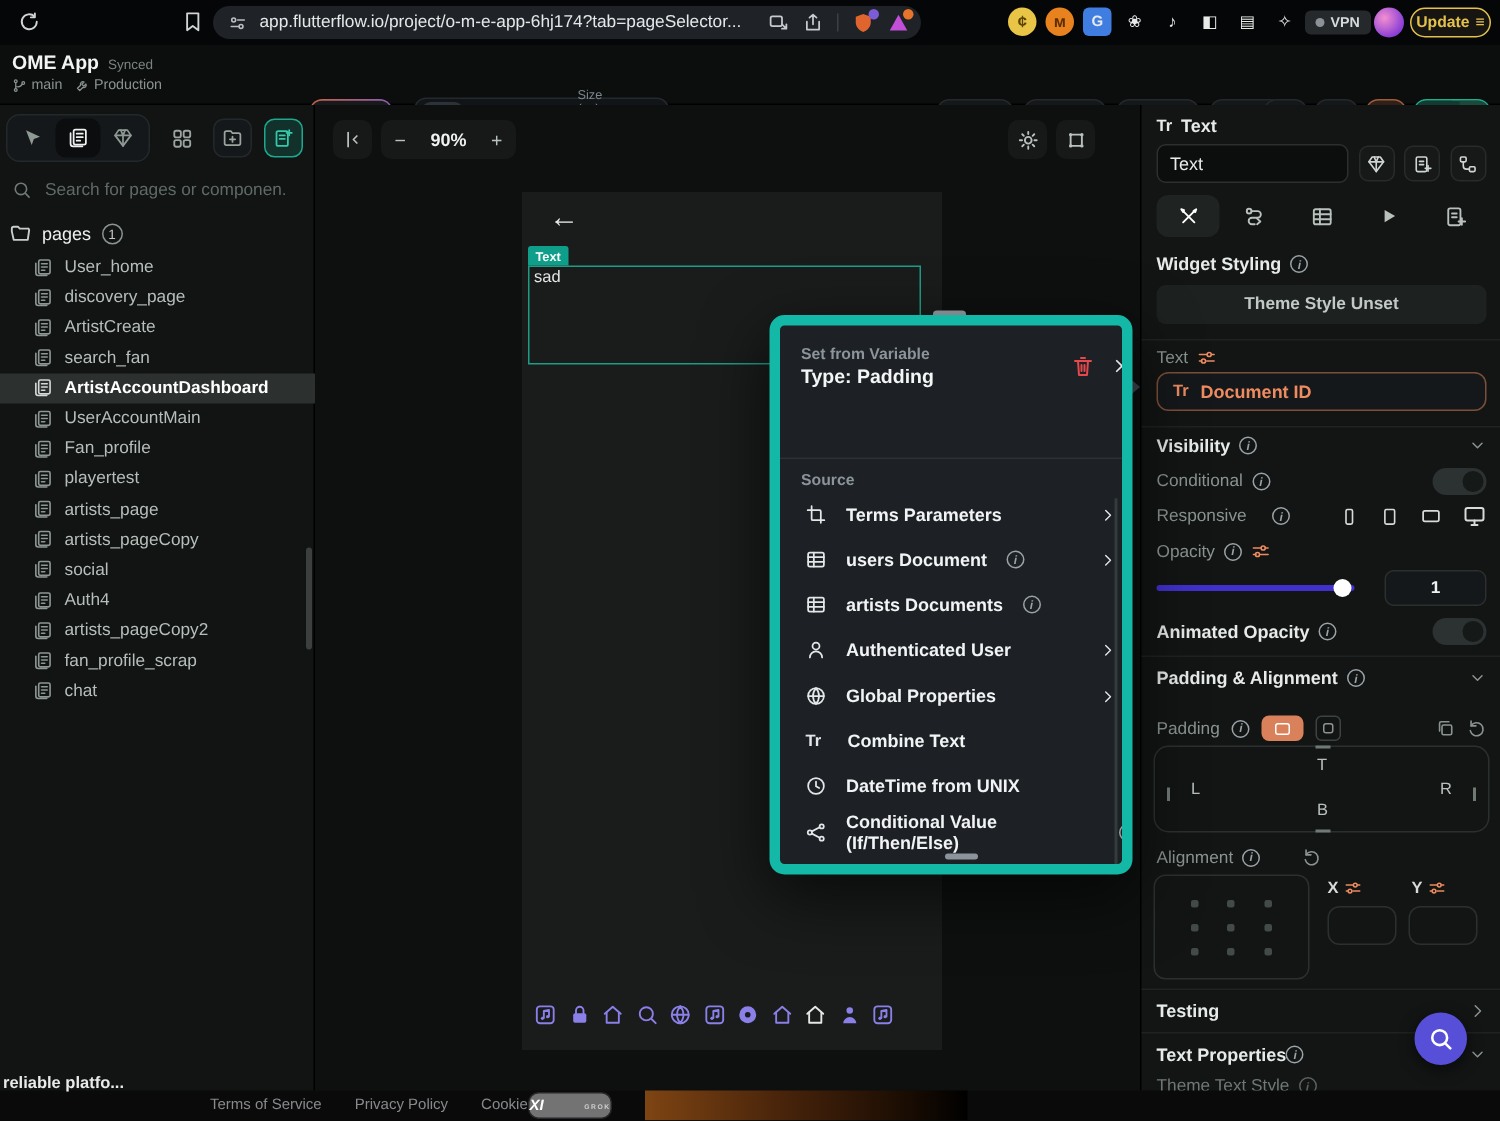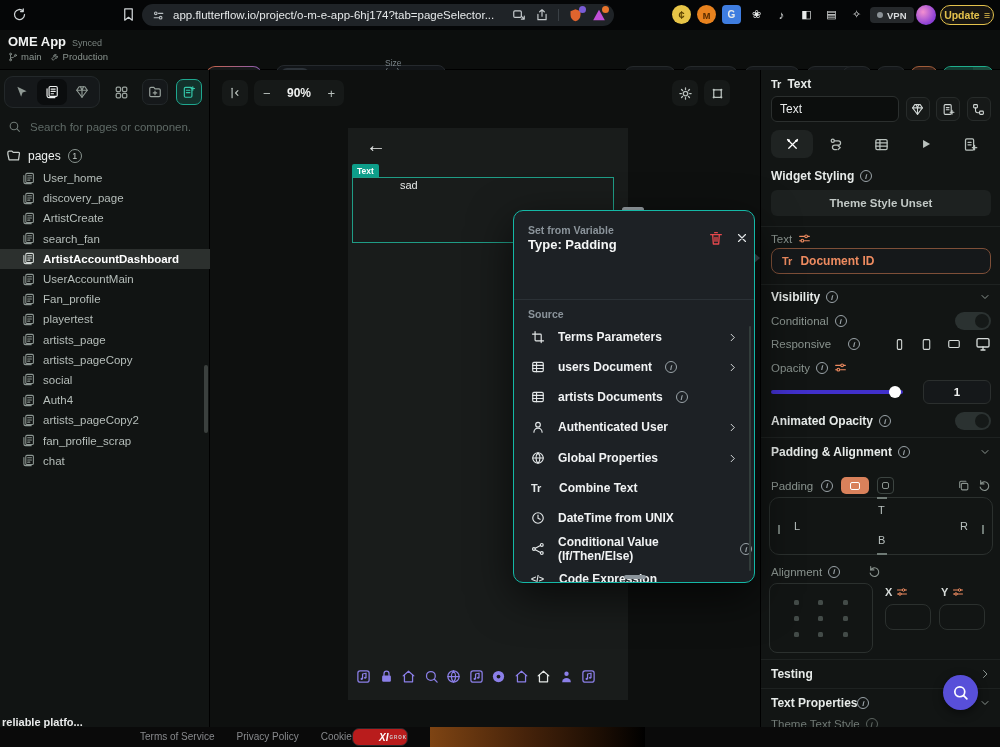--- a/index.html
+++ b/index.html
@@ -77,26 +77,26 @@
   
   .canvas { position:absolute; left:210px; top:70px; width:550px; height:657px; background:#0e100f; }
   .cv-btn { position:absolute; top:10px; width:26px; height:26px; background:#161918; border-radius:7px; display:flex; align-items:center; justify-content:center; color:#b9c1bd; }
   .zoom-group { position:absolute; left:44px; top:10px; width:90px; height:26px; background:#161918; border-radius:7px; display:flex; align-items:center; justify-content:space-between; padding:0 9px; }
   .zoom-sign { color:#b9c1bd; font-size:13px; }
   .zoom-value { color:#f0f2f1; font-size:12px; font-weight:bold; }
   .phone { position:absolute; left:138px; top:58px; width:280px; height:572px; background:#191c1b; }
   .back-arrow { position:absolute; left:18px; top:6px; font-size:20px; color:#e8eaea; }
   .sel-badge { position:absolute; left:4px; top:36px; height:13px; padding:0 5px; background:#0e9e8a; border-radius:2px 2px 0 0; color:#fff; font-size:8.5px; font-weight:bold; display:flex; align-items:center; }
   .sel-rect { position:absolute; left:4px; top:49px; width:262px; height:66px; border:1px solid #1f9c86; }
-  .sel-text { position:absolute; left:3px; top:1px; font-size:11px; color:#e4e7e6;margin-left:44px; }
+  .sel-text { position:absolute; left:3px; top:1px; font-size:11px; color:#e4e7e6; }
   .phone-nav { position:absolute; left:8px; bottom:16px; display:flex; align-items:center; gap:7.5px; color:#8b7fe8; }
   .handle-pill { position:absolute; left:412px; top:137px; width:22px; height:5px; border-radius:3px; background:#99a1a6; }
 
   
-  .popup { position:absolute; left:513px; top:210px; width:242px; height:373px; background:#1d2125; border:1px solid #14b8a6; border-radius:10px; box-shadow:0 14px 44px rgba(0,0,0,.65); z-index:30; overflow:hidden; }
+  .popup { position:absolute; left:513px; top:210px; width:242px; height:373px; background:#1d2125; border:7px solid #14b8a6; border-radius:10px; box-shadow:0 14px 44px rgba(0,0,0,.65); z-index:30; overflow:hidden; }
   .pp-title { position:absolute; left:14px; top:13px; font-size:10.5px; font-weight:bold; color:#8b949b; }
   .pp-subtitle { position:absolute; left:14px; top:26px; font-size:13px; font-weight:bold; color:#f4f6f6; }
   .pp-trash { position:absolute; left:194px; top:19px; color:#e5484d; }
   .pp-close { position:absolute; left:221px; top:20px; color:#e2e6e7; }
   .pp-search { position:absolute; left:12px; top:48px; width:218px; height:28px; background:#0c0f12; border-radius:8px; display:flex; align-items:center; gap:8px; padding:0 10px; color:#5a646b; }
   .pp-search input { background:transparent; border:none; outline:none; color:#cfd5d8; font-size:12px; width:160px; font-family:inherit; }
   .pp-search input::placeholder { color:#5a646b; }
   .pp-divider { position:absolute; left:0; top:88px; width:242px; height:1px; background:#2b3136; }
   .pp-source { position:absolute; left:14px; top:97px; font-size:10.5px; font-weight:bold; color:#8b949b; }
   .pp-item { position:absolute; left:0; width:238px; height:30px; display:flex; align-items:center; gap:13px; padding-left:17px; }
@@ -145,21 +145,21 @@
   .align-grid { position:absolute; left:8px; top:513px; width:104px; height:70px; border:1px solid #2b302e; border-radius:8px; display:grid; grid-template-columns:repeat(3,1fr); padding:10px 14px; }
   .align-dot { width:5px; height:5px; border-radius:1.5px; background:#434b48; place-self:center; }
   .xy-label { position:absolute; top:516px; display:flex; align-items:center; gap:4px; font-size:11px; font-weight:bold; color:#d6dbd9; }
   .xy-input { position:absolute; top:534px; width:46px; height:26px; background:transparent; border:1px solid #2b302e; border-radius:8px; }
   .fab { position:absolute; left:182px; top:605px; width:35px; height:35px; border-radius:50%; background:#584fd9; display:flex; align-items:center; justify-content:center; color:#fff; z-index:6; box-shadow:0 3px 10px rgba(0,0,0,.5); }
   .chev { color:#8a948f; margin-left:auto; }
 
   
   .bottom-strip { position:absolute; left:0; top:727px; width:1000px; height:20px; background:#0a0a0a; }
   .strip-links { position:absolute; left:140px; top:4px; display:flex; gap:22px; font-size:10px; color:#87898c; }
-  .grok-pill { position:absolute; left:352px; top:1px; width:56px; height:18px; background:#b91c1c; border:1px solid #27272b; border-radius:7px; display:flex; align-items:center; justify-content:flex-end; gap:1px; }
+  .grok-pill { position:absolute; left:352px; top:1px; width:56px; height:18px; background:#737373; border:1px solid #27272b; border-radius:7px; display:flex; align-items:center; justify-content:space-between; gap:9px; }
   .grok-mark { color:#fff; font-size:10px; font-weight:bold; font-style:italic; }
   .grok-word { color:#cfcfd2; font-size:4.5px; font-weight:bold; letter-spacing:1px; }
   .strip-img { position:absolute; left:430px; top:0; width:215px; height:20px; background:linear-gradient(90deg,#7e4413,#45220a 45%,#1b0d03 80%,#000); }
   .tooltip-cut { position:absolute; left:2px; top:716px; font-size:11px; font-weight:bold; color:#e9eaea; z-index:40; }
 </style>
 </head>
 <body>
 
 <svg width="0" height="0" style="position:absolute">
   <defs>

